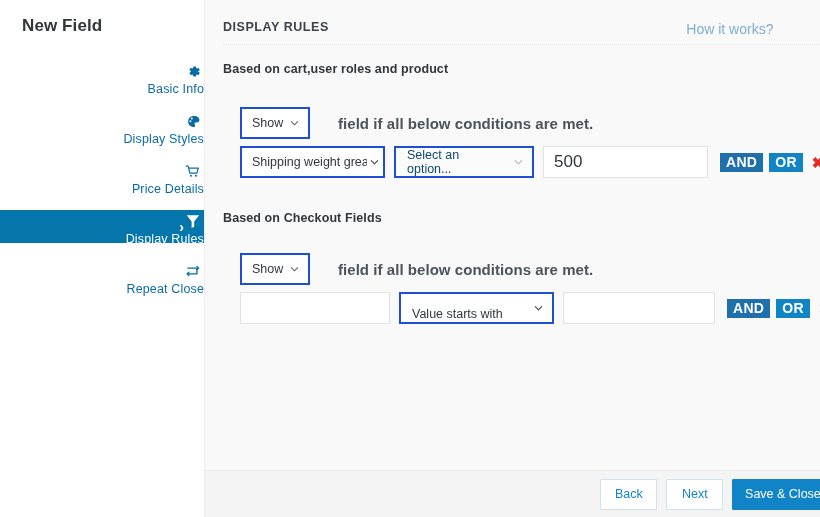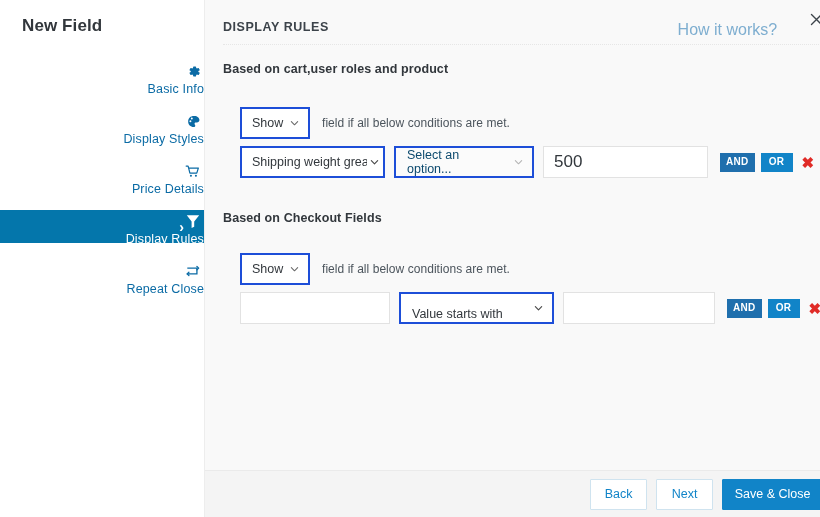--- a/index.html
+++ b/index.html
@@ -99,23 +99,23 @@
     position: absolute;
     left: 18px;
     top: 20px;
     font-size: 12.5px;
     font-weight: 600;
     color: #3c434a;
     letter-spacing: 0.55px;
   }
   .how-link {
     position: absolute;
-    right: 62px;
+    right: 76px;
     top: 21px;
-    font-size: 16px;
+    font-size: 14px;
     color: #7eaed0;
     text-decoration: none;
     cursor: pointer;
   }
   .close-btn {
     position: absolute;
     right: 12px;
     top: 8px;
     width: 22px;
     height: 22px;
@@ -178,24 +178,25 @@
     height: 9px;
     pointer-events: none;
   }
   .select-show {
     width: 70px;
     padding: 0 10px;
   }
   .select-show .sel-text { font-size: 12.5px; color: #32373c; }
 
   .show-note {
-    font-size: 12px;
+    font-size: 15px;
     color: #4b545c;
-    margin-left: 12px;
+    margin-left: 28px;
     letter-spacing: 0.05px;
+    font-weight: bold;
   }
 
   .cond-row {
     display: flex;
     align-items: center;
     margin-top: 7px;
     height: 32px;
   }
   .cond-select-1 {
     width: 145px;
@@ -244,21 +245,21 @@
   .cond-input.wide { width: 165px; margin-left: 9px; }
   .cond-input.empty-left { width: 150px; }
   .cond-input.empty-right { width: 152px; margin-left: 9px; }
 
   .logic-btn {
     height: 19px;
     min-width: 32px;
     padding: 0 6px;
     border: none;
     color: #ffffff;
-    font-size: 10px;
+    font-size: 14px;
     font-weight: bold;
     letter-spacing: 0.3px;
     font-family: "Liberation Sans", sans-serif;
     cursor: pointer;
     display: inline-flex;
     align-items: center;
     justify-content: center;
     line-height: 1;
   }
   .logic-and { background: #1f6fad; margin-left: 12px; }

